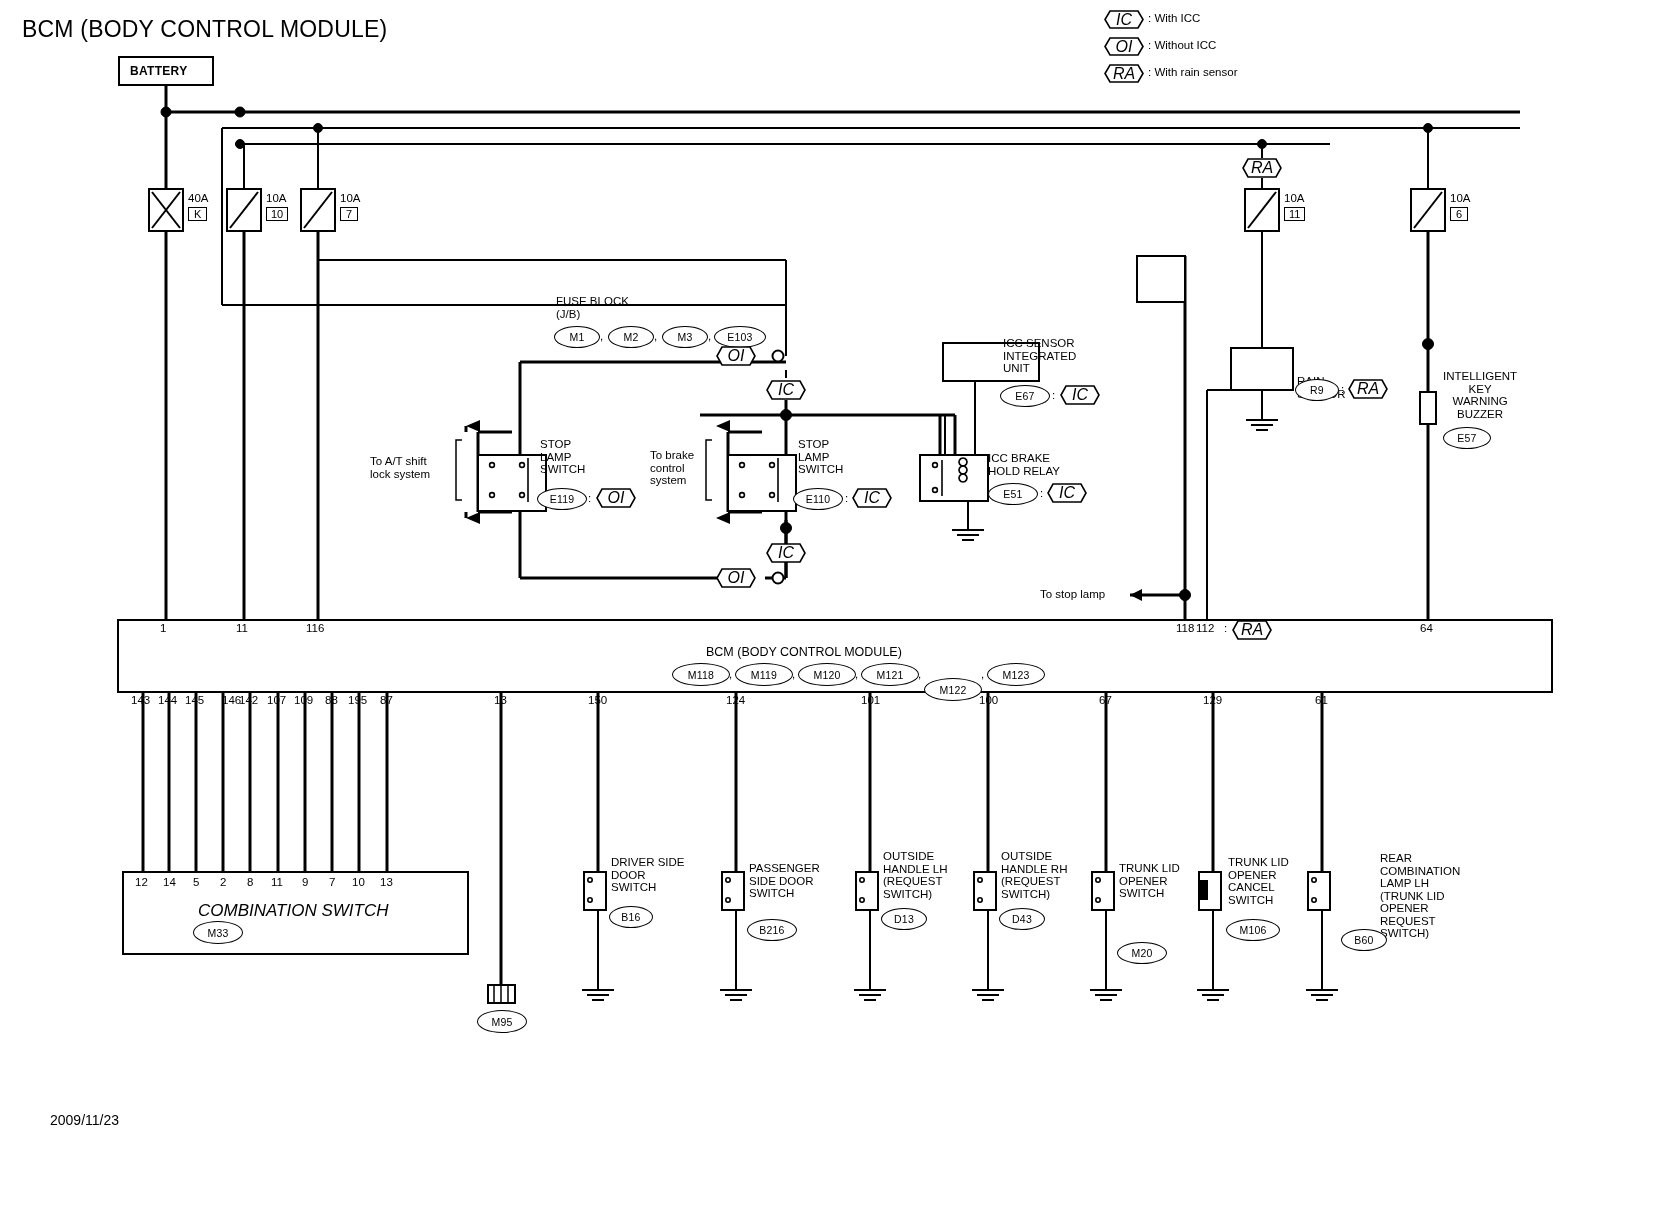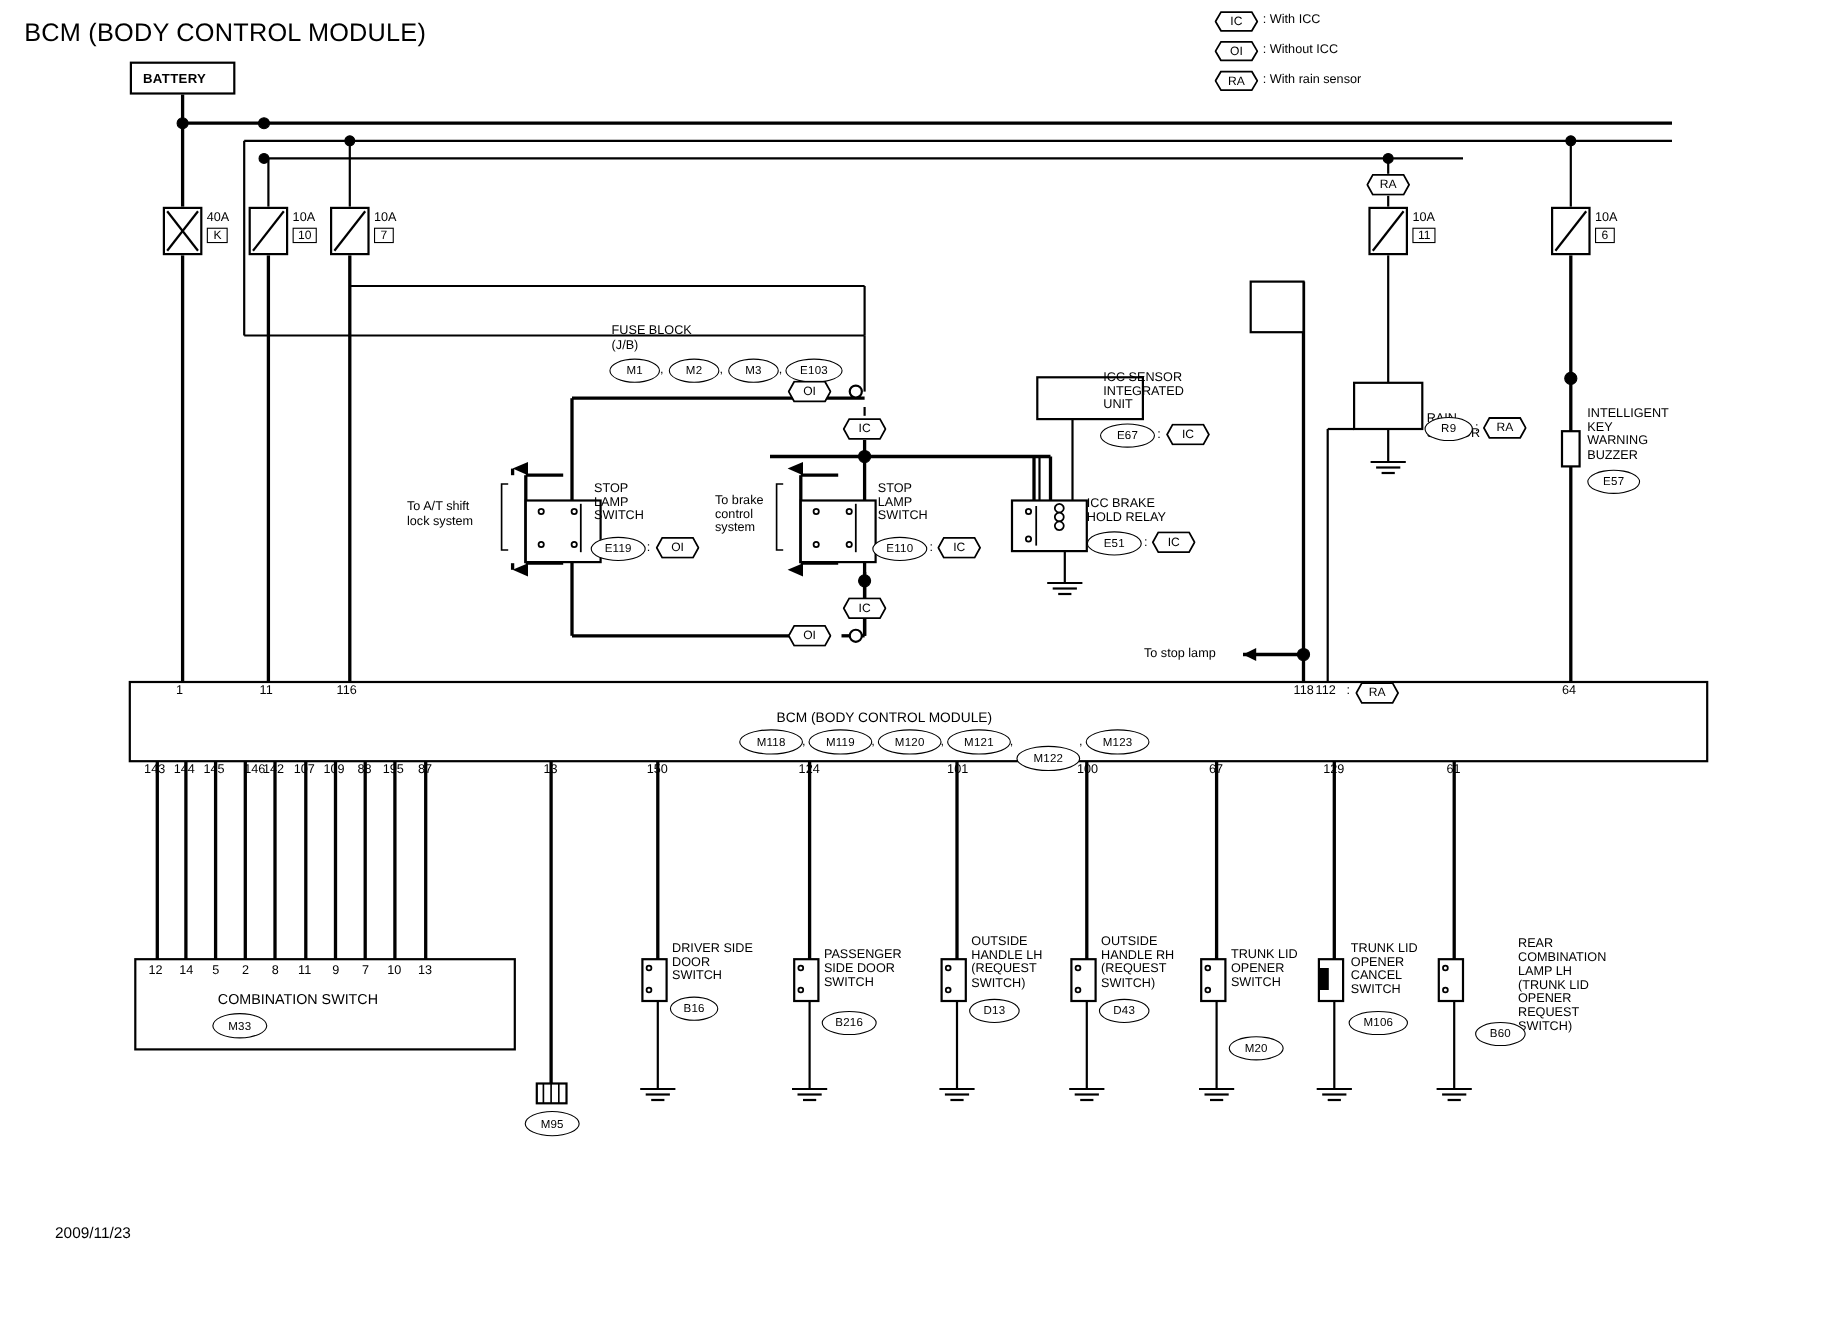--- a/index.html
+++ b/index.html
@@ -55,22 +55,23 @@
     position: absolute;
   }
   .hexwrap svg { display: block; }
   .hexlabel {
     position: absolute;
     top: 0; left: 0;
     width: 100%; height: 100%;
     display: flex;
     align-items: center;
     justify-content: center;
-    font-size: 11px;
+    font-size: 16px;
     pointer-events: none;
+    font-style: italic;
   }
   .box {
     position: absolute;
     border: 2px solid #000;
     background: #fff;
     box-sizing: border-box;
   }
   .fusebox {
     position: absolute;
     border: 2px solid #000;
@@ -494,21 +495,21 @@
 SENSOR</div>
   <div class="abs oval" style="left:1295px; top:379px; width:42px; height:20px;">R9</div>
   <div class="abs lbl" style="left:1341px; top:383px;">:</div>
   <div class="hexwrap" style="left:1348px; top:379px;">
     <svg width="40" height="20">
         <polygon points="6,1 34,1 39,10 34,19 6,19 1,10" fill="#fff" stroke="#000" stroke-width="1.6"></polygon>
       </svg>
     <div class="hexlabel">RA</div>
   </div>
 
-  <div class="abs lbl" style="left:1443px; top:370px;">INTELLIGENT
+  <div class="abs lbl" style="left:1443px; top:370px;text-align:center;">INTELLIGENT
 KEY
 WARNING
 BUZZER</div>
   <div class="abs oval" style="left:1443px; top:427px; width:46px; height:20px;">E57</div>
 
   <div class="abs lbl" style="left:1040px; top:588px;">To stop lamp</div>
 
   <div class="abs lbl num" style="left:160px; top:622px;">1</div>
   <div class="abs lbl num" style="left:236px; top:622px;">11</div>
   <div class="abs lbl num" style="left:306px; top:622px;">116</div>
@@ -559,21 +560,21 @@
   <div class="abs lbl num" style="left:163px; top:876px;">14</div>
   <div class="abs lbl num" style="left:193px; top:876px;">5</div>
   <div class="abs lbl num" style="left:220px; top:876px;">2</div>
   <div class="abs lbl num" style="left:247px; top:876px;">8</div>
   <div class="abs lbl num" style="left:271px; top:876px;">11</div>
   <div class="abs lbl num" style="left:302px; top:876px;">9</div>
   <div class="abs lbl num" style="left:329px; top:876px;">7</div>
   <div class="abs lbl num" style="left:352px; top:876px;">10</div>
   <div class="abs lbl num" style="left:380px; top:876px;">13</div>
 
-  <div class="abs" style="left:198px; top:901px; font-size:13px;">COMBINATION SWITCH</div>
+  <div class="abs" style="left:198px; top:901px; font-size:17px;font-style:italic;">COMBINATION SWITCH</div>
   <div class="abs oval" style="left:193px; top:921px; width:48px; height:21px;">M33</div>
 
   <div class="abs oval" style="left:477px; top:1010px; width:48px; height:21px;">M95</div>
 
   <div class="abs lbl" style="left:611px; top:856px;">DRIVER SIDE
 DOOR
 SWITCH</div>
   <div class="abs oval" style="left:609px; top:906px; width:42px; height:20px;">B16</div>
 
   <div class="abs lbl" style="left:749px; top:862px;">PASSENGER

